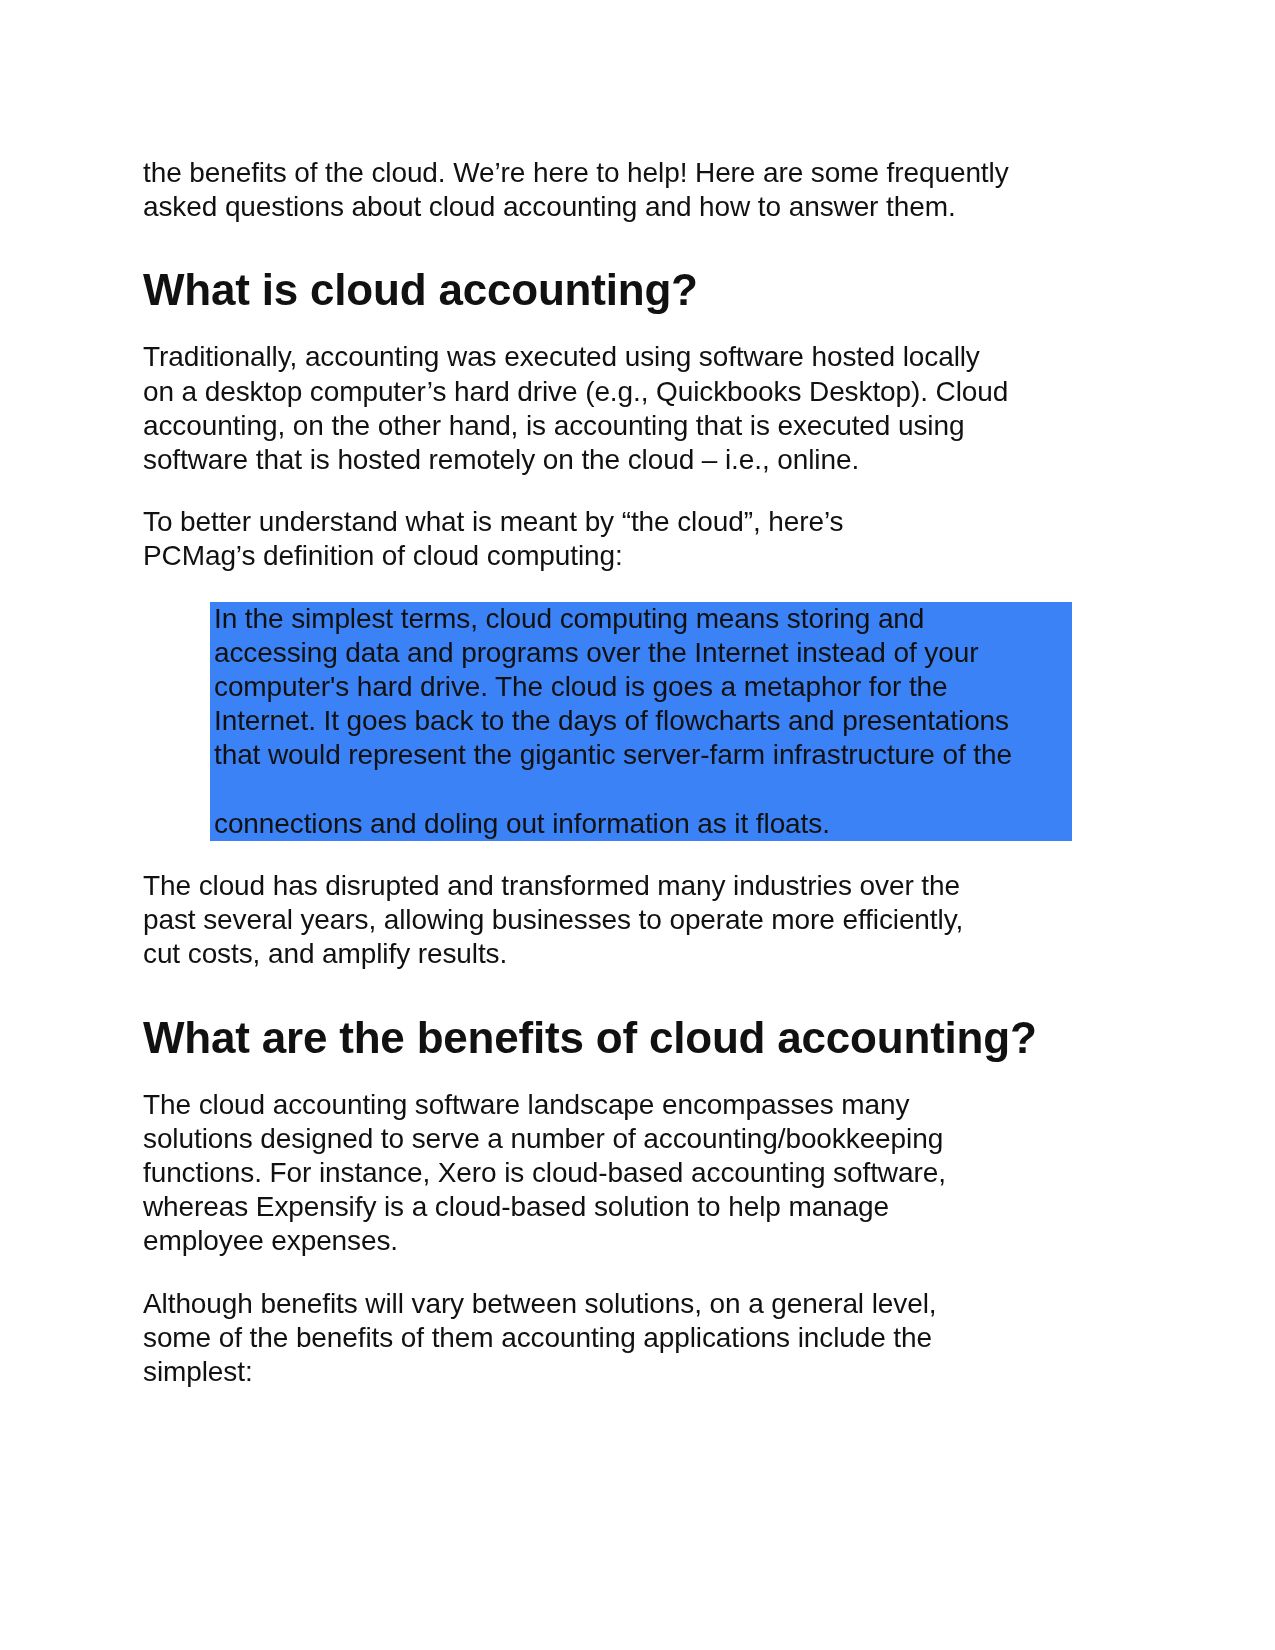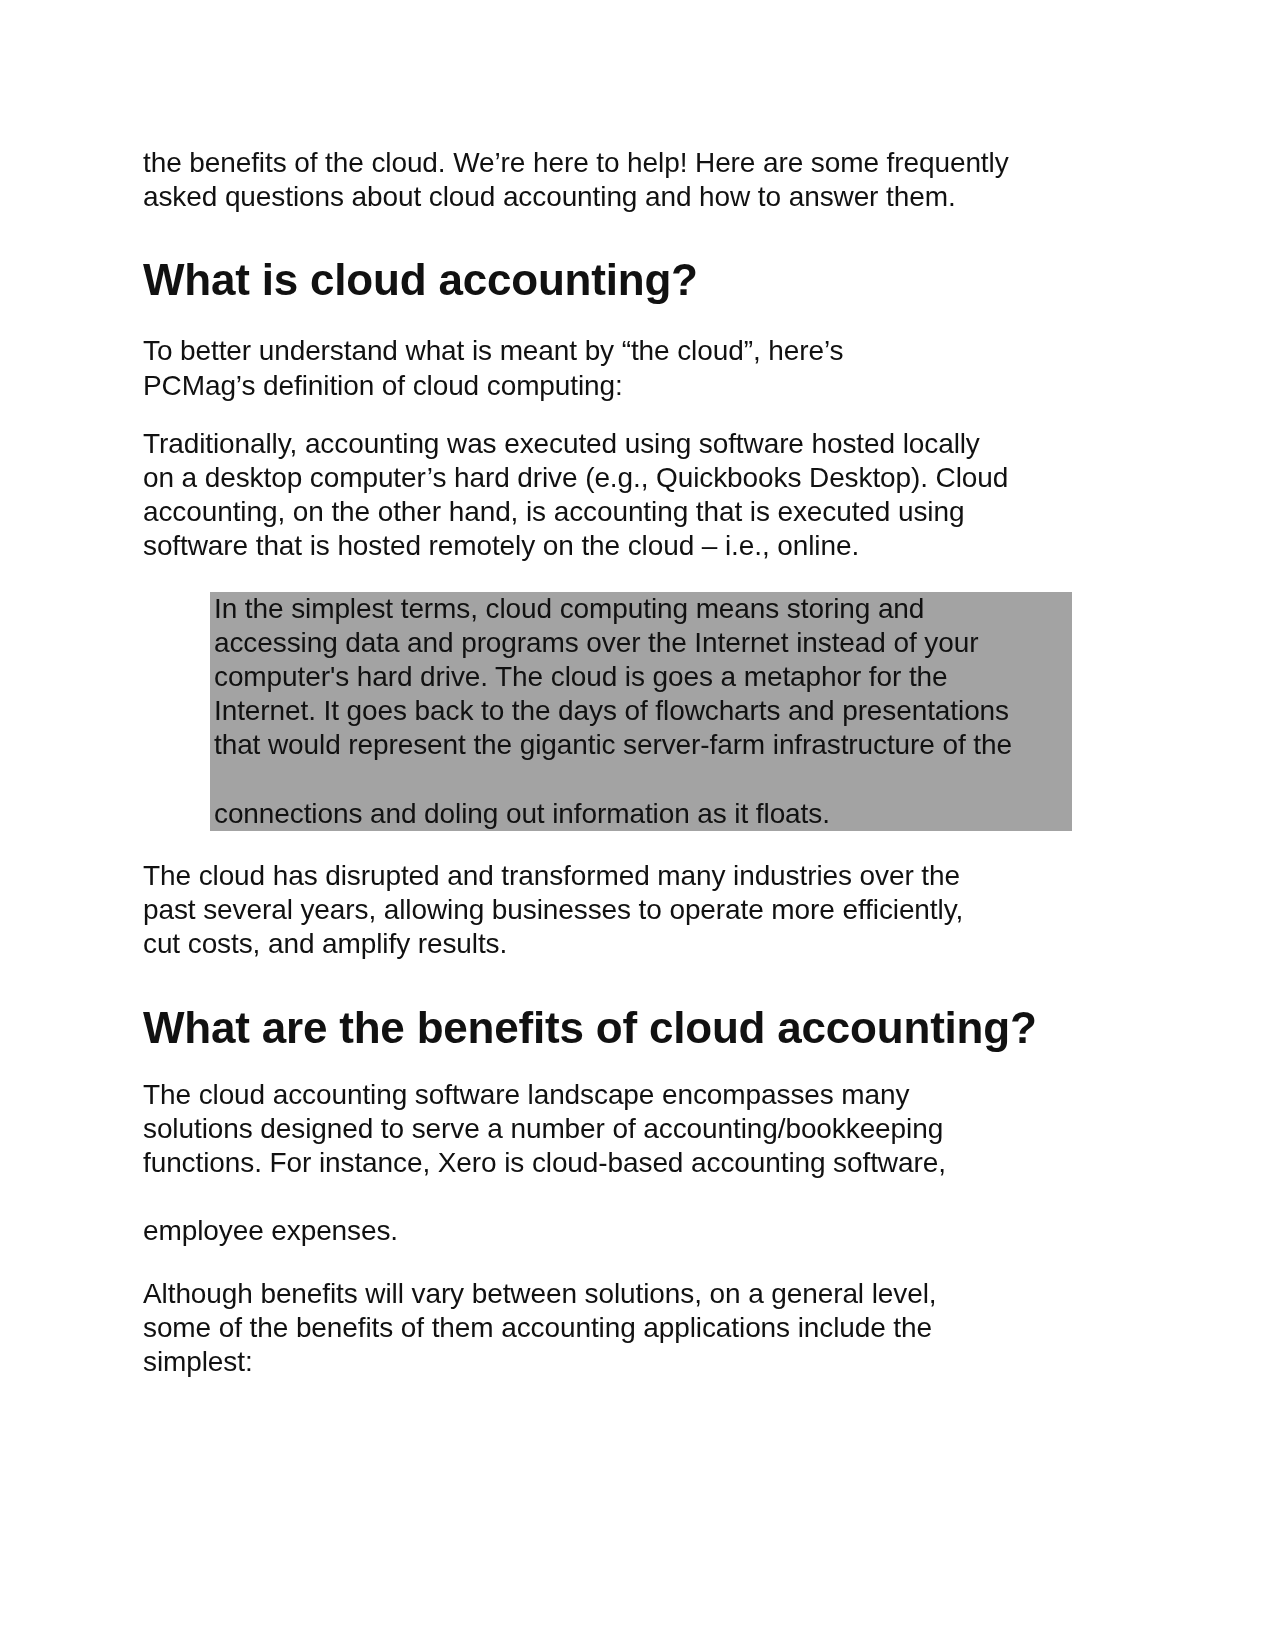--- a/index.html
+++ b/index.html
@@ -11,40 +11,40 @@
     width: 1275px;
     height: 1650px;
     position: relative;
     overflow: hidden;
     font-family: "Liberation Sans", sans-serif;
     color: #111111;
   }
   .page {
     position: absolute;
     left: 143px;
-    top: 146px;
+    top: 156px;
     width: 940px;
   }
   p.body-text {
     margin: 0;
     font-size: 28px;
     line-height: 34.2px;
     letter-spacing: -0.1px;
   }
   h2.section-heading {
     margin: 0;
     font-weight: bold;
     font-size: 44px;
     line-height: 52px;
     letter-spacing: -0.2px;
   }
   .blockquote {
     margin: 0 0 0 67px;
     width: 862px;
-    background: #a3a3a3;
+    background: #3b82f6;
     padding: 0 0 0 4px;
     box-sizing: border-box;
   }
   .blockquote p {
     margin: 0;
     font-size: 28px;
     line-height: 34.2px;
     letter-spacing: -0.1px;
   }
 </style>
@@ -53,30 +53,30 @@
 
 <div class="page">
 
   <p class="body-text">
     <span>the benefits of the cloud. We’re here to help! Here are some frequently</span><br>
     <span>asked questions about cloud accounting and how to answer them.</span>
   </p>
 
   <h2 class="section-heading" style="margin-top:40px;">What is cloud accounting?</h2>
 
-  <p class="body-text" style="margin-top:28px;">
-    <span>To better understand what is meant by “the cloud”, here’s</span><br>
-    <span>PCMag’s definition of cloud computing:</span>
-  </p>
-
   <p class="body-text" style="margin-top:24px;">
     <span>Traditionally, accounting was executed using software hosted locally</span><br>
     <span>on a desktop computer’s hard drive (e.g., Quickbooks Desktop). Cloud</span><br>
     <span>accounting, on the other hand, is accounting that is executed using</span><br>
     <span>software that is hosted remotely on the cloud – i.e., online.</span>
+  </p>
+
+  <p class="body-text" style="margin-top:28px;">
+    <span>To better understand what is meant by “the cloud”, here’s</span><br>
+    <span>PCMag’s definition of cloud computing:</span>
   </p>
 
   <div class="blockquote" style="margin-top:28px;">
     <p>
       <span>In the simplest terms, cloud computing means storing and</span><br>
       <span>accessing data and programs over the Internet instead of your</span><br>
       <span>computer's hard drive. The cloud is goes a metaphor for the</span><br>
       <span>Internet. It goes back to the days of flowcharts and presentations</span><br>
       <span>that would represent the gigantic server-farm infrastructure of the</span><br>
       <br>
@@ -89,21 +89,21 @@
     <span>past several years, allowing businesses to operate more efficiently,</span><br>
     <span>cut costs, and amplify results.</span>
   </p>
 
   <h2 class="section-heading" style="margin-top:40px;">What are the benefits of cloud accounting?</h2>
 
   <p class="body-text" style="margin-top:24px;">
     <span>The cloud accounting software landscape encompasses many</span><br>
     <span>solutions designed to serve a number of accounting/bookkeeping</span><br>
     <span>functions. For instance, Xero is cloud-based accounting software,</span><br>
-    <br>
+    <span>whereas Expensify is a cloud-based solution to help manage</span><br>
     <span>employee expenses.</span>
   </p>
 
   <p class="body-text" style="margin-top:28px;">
     <span>Although benefits will vary between solutions, on a general level,</span><br>
     <span>some of the benefits of them accounting applications include the</span><br>
     <span>simplest:</span>
   </p>
 
 </div>

